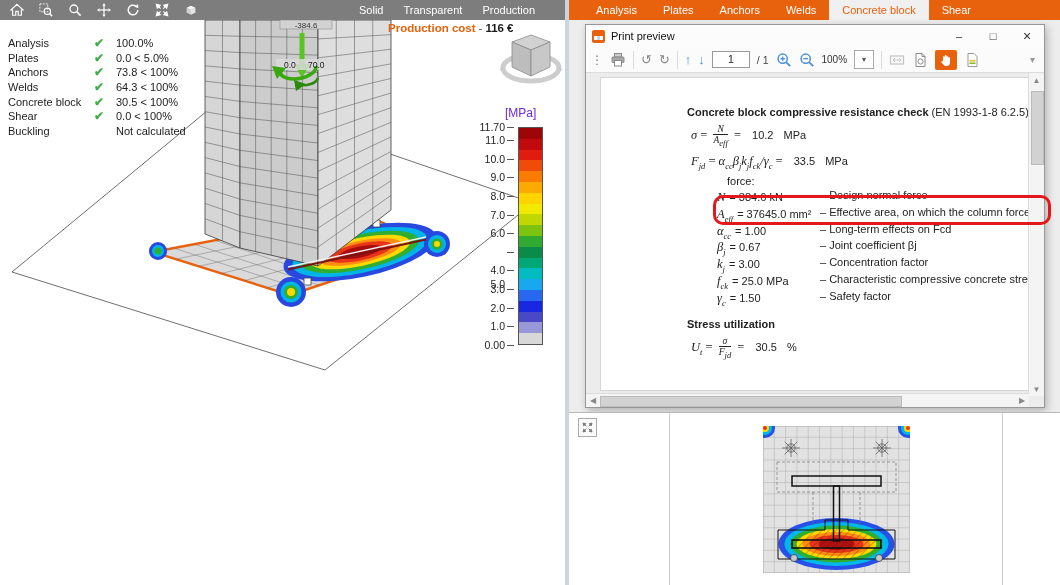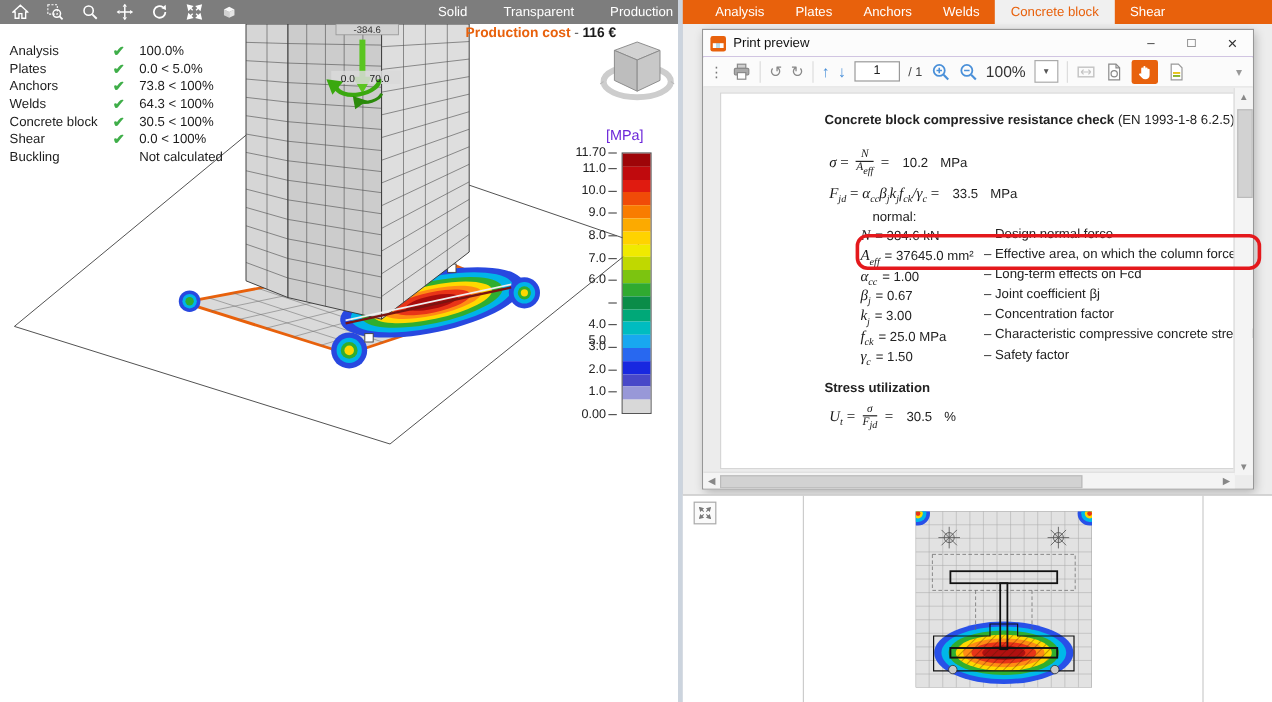--- a/index.html
+++ b/index.html
@@ -3,21 +3,21 @@
 <meta charset="utf-8">
 <style>
   html,body{margin:0;padding:0}
   body{width:1060px;height:585px;position:relative;overflow:hidden;background:#fff;
        font-family:"Liberation Sans",sans-serif;color:#222}
   
   #left{position:absolute;left:0;top:0;width:565px;height:585px;background:#fff}
   #ltoolbar{position:absolute;left:0;top:0;width:565px;height:20px;background:#7d7d7d;
             display:flex;align-items:center;gap:15px;padding-left:10px;box-sizing:border-box}
   .ticon{width:14px;height:14px;color:#fff;flex:0 0 auto}
-  #viewmodes{margin-left:auto;display:flex;gap:30px;padding-right:4px}
+  #viewmodes{margin-left:auto;display:flex;gap:20px;padding-right:30px}
   .vmode{color:#fff;font-size:11px;cursor:default}
   #checks{position:absolute;left:8px;top:36px;font-size:11px;color:#1c1c1c}
   .chk{display:grid;grid-template-columns:86px 22px auto;height:14.6px;align-items:center}
   .chk .mark{color:#3fae49;font-weight:bold;font-size:12px;line-height:10px}
   .chk .cval{white-space:nowrap}
   #prodcost{position:absolute;left:388px;top:22px;font-size:11.5px;font-weight:bold;white-space:nowrap}
   #prodcost .pc-label{color:#e8610c}
   #prodcost .pc-sep{color:#555;font-weight:normal;padding:0 3px}
   #prodcost .pc-val{color:#1a1a1a}
   #scene{position:absolute;left:0;top:20px;width:565px;height:565px}
@@ -51,21 +51,21 @@
   .wbtn{width:34px;display:flex;align-items:center;justify-content:center;font-size:11px;color:#333;cursor:default}
   .wbtn.close{font-size:14px}
   #pvtools{position:absolute;left:0;top:22px;right:0;height:26px;background:#fbfbfb;border-bottom:1px solid #ddd;
            display:flex;align-items:center;gap:7px;padding:0 5px;box-sizing:border-box}
   .pticon{width:16px;height:16px;flex:0 0 auto}
   .grip{color:#777;font-size:12px;letter-spacing:0}
   .tsep{width:1px;height:18px;background:#ddd;flex:0 0 auto}
   .navarrow{color:#4a90d9;font-weight:bold;font-size:13px;line-height:13px}
   .pgbox{width:36px;height:15px;border:1px solid #999;font-size:10.5px;text-align:center;line-height:15px;background:#fff}
   .pgtotal{font-size:10.5px;color:#444}
-  .zoomlvl{font-size:13px;color:#333}
+  .zoomlvl{font-size:10px;color:#333}
   .combo{width:18px;height:17px;border:1px solid #aaa;background:#fff;font-size:8px;color:#555;
          display:flex;align-items:center;justify-content:center}
   .toolbtn{width:22px;height:20px;display:flex;align-items:center;justify-content:center;border-radius:2px}
   .toolbtn.active-tool{background:#e8610c}
   .ovf{margin-left:auto;color:#999;font-size:10px;padding-right:4px}
   #pvcontent{position:absolute;left:0;top:48px;right:0;bottom:0;background:#ececec;overflow:hidden}
   #page{position:absolute;left:14px;top:4px;width:429px;height:314px;background:#fff;border:1px solid #d6d6d6;box-sizing:border-box}
   
   #vscroll{position:absolute;right:0;top:0;width:15px;height:323px;background:#f4f4f4;border-left:1px solid #ddd}
   .sbtn{position:absolute;left:0;width:15px;height:14px;color:#888;font-size:8px;display:flex;align-items:center;justify-content:center}
@@ -529,37 +529,37 @@
         </div>
       <svg class="pticon">
           <use href="#i-doc"></use>
         </svg>
       <span class="ovf">▾</span>
     </div>
 
     <div id="pvcontent">
       <div id="page">
 
-        <div class="docline" style="left:86px;top:16px">
+        <div class="docline" style="left:86px;top:28px">
           <span class="docbold">Concrete block compressive resistance check</span><span> (EN 1993-1-8 6.2.5)</span>
         </div>
 
         <div class="docline" style="left:90px;top:46px">
           <span class="math"><i>σ</i><span class="eq"> = </span><span class="frac"><span class="num"><i>N</i></span><span class="den"><i>A</i><sub>eff</sub></span></span><span class="eq"> =</span></span>
           <span class="resval">10.2</span>
           <span class="resunit">MPa</span>
         </div>
 
         <div class="docline" style="left:90px;top:76px">
           <span class="math"><i>F</i><sub>jd</sub><span class="eq"> = </span><span class="term"><i>α</i><sub>cc</sub></span><span class="term"><i>β</i><sub>j</sub></span><span class="term"><i>k</i><sub>j</sub></span><span class="term"><i>f</i><sub>ck</sub></span><span class="term"><i>/γ</i><sub>c</sub></span><span class="eq"> =</span></span>
           <span class="resval">33.5</span>
           <span class="resunit">MPa</span>
         </div>
 
-        <div class="docline" style="left:126px;top:97px">normal:</div>
+        <div class="docline" style="left:126px;top:97px">force:</div>
         <div id="whererows">
           <div class="docrow">
               <span class="math"><i>N</i><sub></sub></span><span class="val">= 384.6 kN</span>
               <span class="desc">– Design normal force</span>
             </div>
             <div class="docrow">
               <span class="math"><i>A</i><sub>eff</sub></span><span class="val">= 37645.0 mm²</span>
               <span class="desc">– Effective area, on which the column force N is distributed</span>
             </div>
             <div class="docrow">

